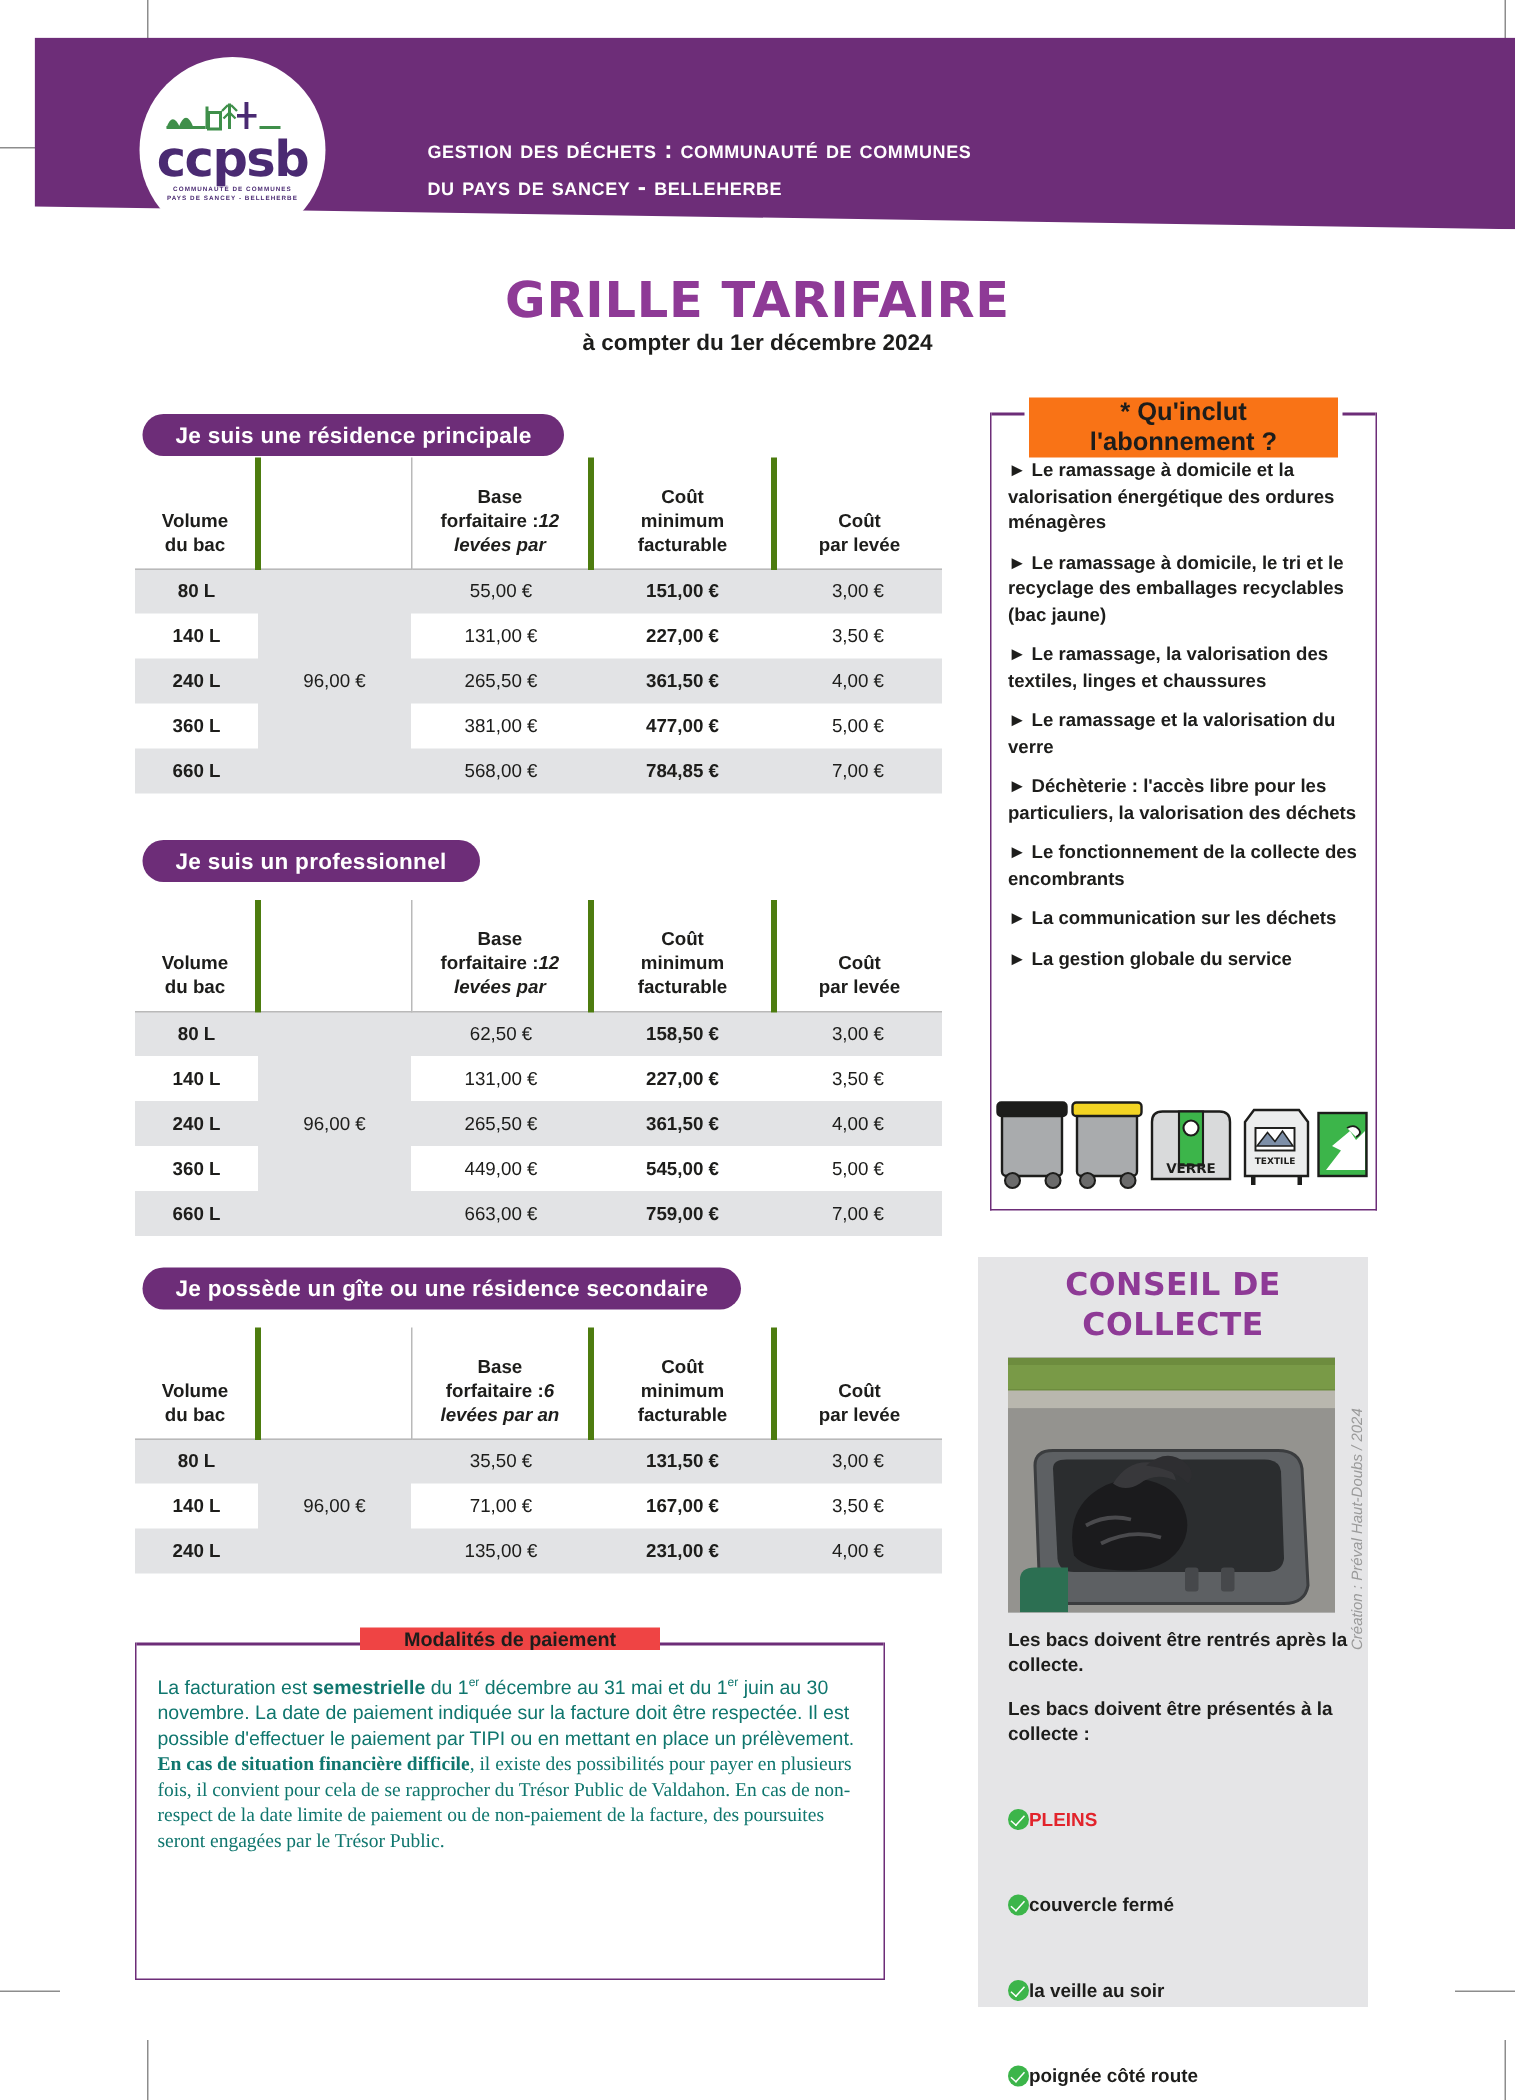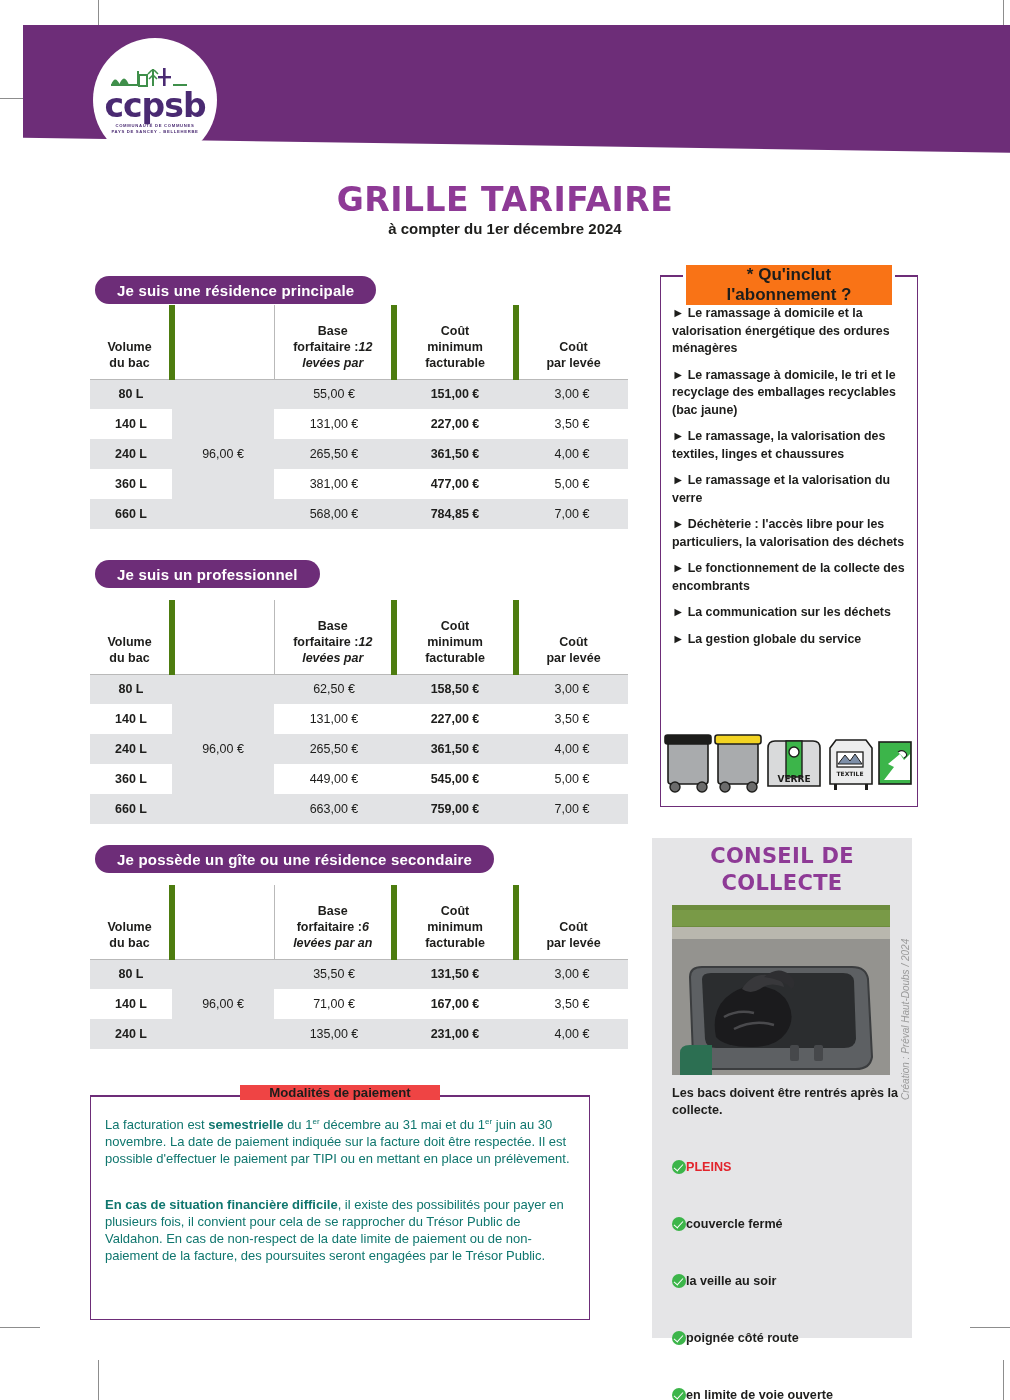--- a/index.html
+++ b/index.html
@@ -70,21 +70,21 @@
   .ttable col.c1 { width: 82px; }
   .ttable col.c2 { width: 102px; }
   .ttable col.c3 { width: 120px; }
   .ttable col.c4 { width: 122px; }
   .ttable col.c5 { width: 112px; }
   .ttable th {
     font-size: 12.5px; font-weight: bold; color: #1d1d1b;
     text-align: center; vertical-align: bottom;
     padding: 6px 4px 8px; line-height: 16px;
     border-bottom: 1px solid #b9b9b9;
-    border-right: 6px solid #4d7c0f;
+    border-right: 4px solid #4d7c0f;
     height: 74px;
   }
   .ttable th:last-child { border-right: none; }
   .ttable th.blank { border-right: 1px solid #b9b9b9; }
   .ttable th em { font-style: italic; font-weight: bold; }
   .ttable td {
     font-size: 12.5px; color: #1d1d1b; text-align: center;
     height: 30px; padding: 2px 4px;
   }
   .ttable tr.alt td { background: #e2e3e5; }
@@ -165,21 +165,21 @@
   .mod-box::before { left: 0; width: 162px; }
   .mod-box::after { right: 0; width: 162px; }
   .mod-title {
     position: absolute; left: 240px; top: 1085px; width: 200px; text-align: center;
     font-size: 13.2px; font-weight: bold; color: #1d1d1b; background: #ef4444;
   }
   .mod-body {
     position: absolute; left: 105px; top: 1113px; width: 470px; 
     font-size: 13px; color: #0f766e; line-height: 17px; font-weight: 500;
   }
-  .mod-body p + p { margin-top: 29px; }
+  .mod-body p + p { margin-top: 0; font-family: Liberation Serif, serif; }
   .mod-body b { font-weight: bold; }
   sup { font-size: 8px; vertical-align: super; }
 
   
   .credit {
     position: absolute; left: 900px; top: 1100px;
     font-size: 10px; color: #9a9a9a; font-style: italic;
     transform: rotate(-90deg); transform-origin: left top;
     white-space: nowrap; width: 230px;
   }
@@ -215,20 +215,24 @@
     </svg>
     <div class="logo-word">
       <span>cc</span><span>p</span><span>s</span><span>b</span>
     </div>
     <div class="logo-sub">
       <div>COMMUNAUTÉ        DE  COMMUNES</div>
       <div>PAYS DE SANCEY  -  BELLEHERBE</div>
     </div>
   </div>
 
+  <div class="banner-title">
+    <span>Gestion des déchets : Communauté de communes</span>
+    <span class="l2">du pays de Sancey - Belleherbe</span>
+  </div>
 
   <div class="grille-title">GRILLE TARIFAIRE</div>
   <div class="grille-sub">à compter du 1er décembre 2024</div>
 
   <div id="tables-host">
       <div class="pill" style="left: 95px; top: 276px;">
         <span>Je suis une résidence principale</span>
       </div>
       <table class="ttable" style="left: 90px; top: 305px;">
         <colgroup>
@@ -451,20 +455,21 @@
       <path d="M70 84 q10-16 26-14 q14 2 16 12 q-14 -6 -24 2 q-10 6 -18 0 Z" fill="#38383b"></path>
       <path d="M92 72 q14-12 26-2 q8 7 2 14 q-10 -10 -28 -12 Z" fill="#2e2e31"></path>
       <path d="M52 112 q14-8 30-4 M62 124 q20-10 40-4" stroke="#4a4a4d" stroke-width="2.5" fill="none"></path>
       <rect x="118" y="140" width="9" height="16" rx="2" fill="#46484b"></rect>
       <rect x="142" y="140" width="9" height="16" rx="2" fill="#46484b"></rect>
       <path d="M8 148 q0-8 10-8 h22 v30 h-32 Z" fill="#2c6f52"></path>
     </svg>
   </div>
   <div class="conseil-text">
     <p>Les bacs doivent être rentrés après la collecte.</p>
+    <p>Les bacs doivent être présentés à la collecte :</p>
     <ul class="chk-list" id="chk-list">
         <li class="red">
           <span class="chk"></span>
           <span class="lbl" style="font-weight: bold;">PLEINS</span>
         </li>
         <li>
           <span class="chk"></span>
           <span class="lbl">couvercle fermé</span>
         </li>
         <li>

